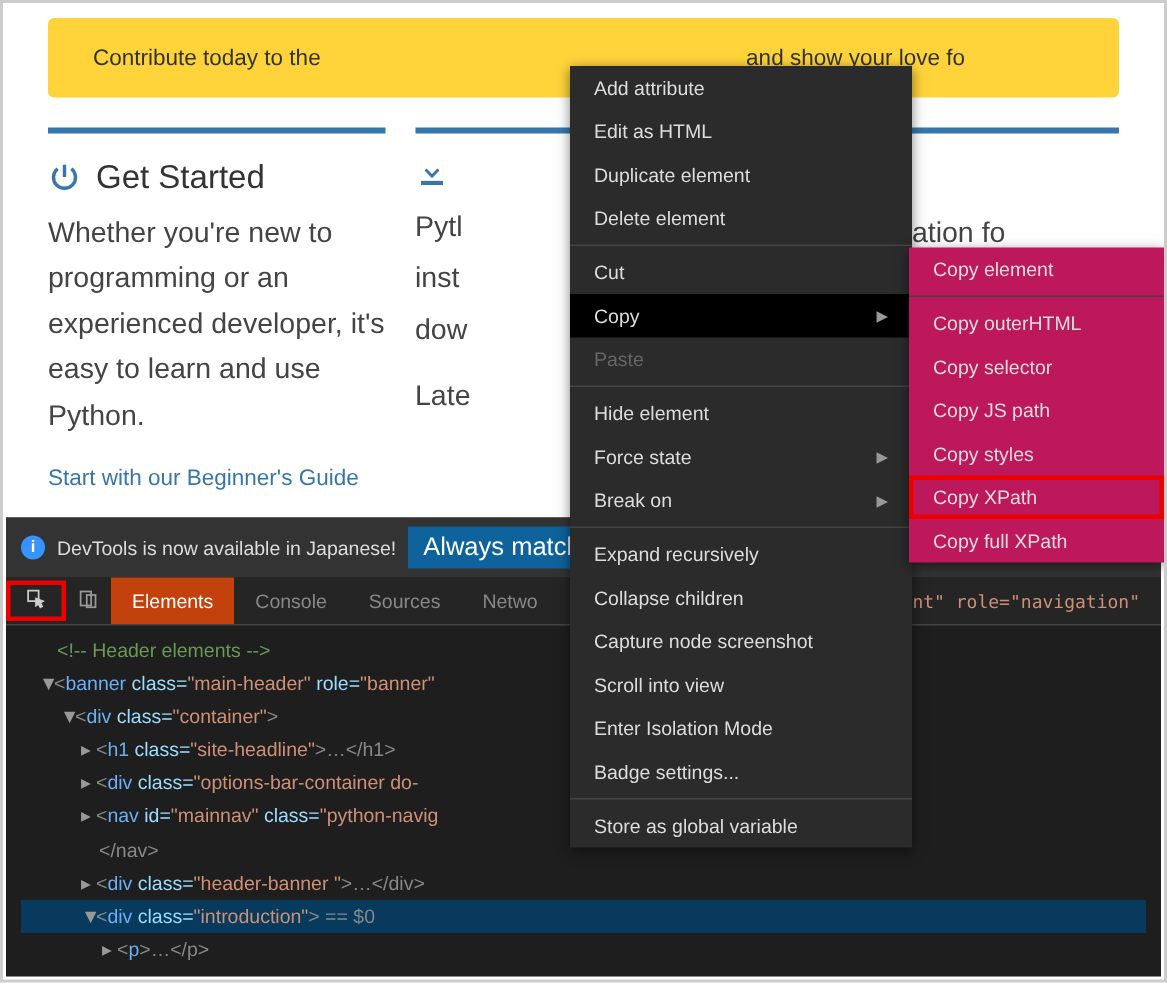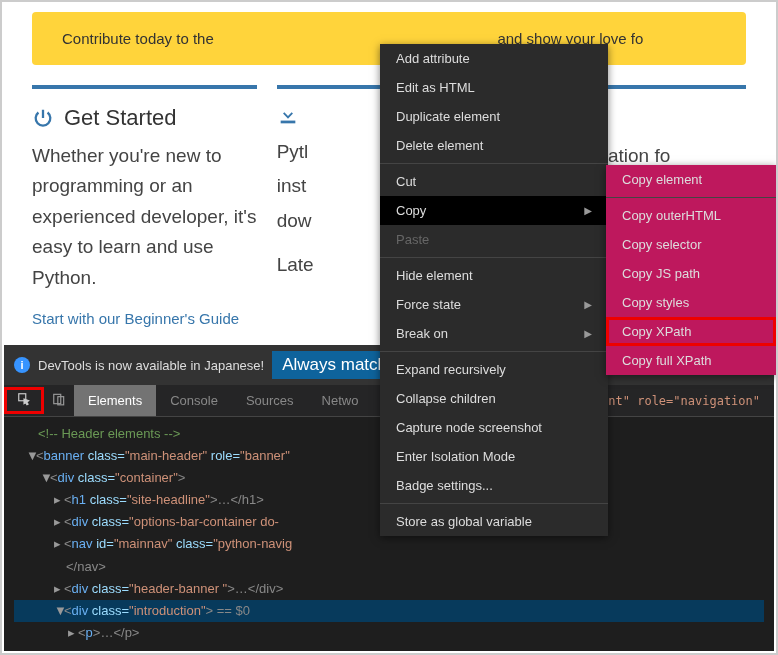--- a/index.html
+++ b/index.html
@@ -12,21 +12,21 @@
 .col-icon{width:22px;height:22px;color:#3776ab}
 .col-text{font-size:19px;color:#444;line-height:1.6;margin-bottom:14px}
 .col-link{color:#3776ab;font-size:15px;text-decoration:none;line-height:1.6}
 .accent{height:4px;background:#3776ab;margin-bottom:16px}
 .devtools{position:absolute;left:2px;right:2px;top:343px;bottom:2px;background:#1e1e1e;color:#ccc;font-family:Menlo,Consolas,monospace;font-size:12px}
 .dt-notice{background:#333;padding:6px 10px;display:flex;align-items:center;gap:8px;font-family:Arial;font-size:13px;color:#ddd}
 .dt-notice .info{width:16px;height:16px;border-radius:50%;background:#3794ff;color:#fff;text-align:center;line-height:16px;font-size:11px;font-weight:bold}
 .dt-notice .btn{background:#0e639c;color:#fff;padding:4px 10px;border:none;font-size:17px}
 .dt-tabs{display:flex;align-items:center;background:#252526;border-bottom:1px solid #444}
 .dt-tab{padding:8px 14px;color:#888;font-family:Arial;font-size:13px}
-.dt-tab.active{color:#fff;background:#737373}
+.dt-tab.active{color:#fff;background:#c2410c}
 .dt-iconbtn{padding:6px 8px;color:#999}
 .redbox{border:3px solid #e00;padding:2px}
 .dt-code{padding:6px 10px;line-height:1.7;font-size:13px}
 .dt-line{white-space:nowrap}
 .dt-line .caret{display:inline-block;width:10px;color:#999}
 .blue{color:#6ab0f3}
 .orange{color:#ce9178}
 .lblue{color:#9cdcfe}
 .grey{color:#888}
 .sel-line{background:#073a5c}
@@ -149,20 +149,21 @@
       <span class="arrow">▶</span>
     </div>
   <div class="menu-item">
       <span>Break on</span>
       <span class="arrow">▶</span>
     </div>
   <div class="menu-sep"></div>
   <div class="menu-item">Expand recursively</div>
   <div class="menu-item">Collapse children</div>
   <div class="menu-item">Capture node screenshot</div>
+  <div class="menu-item">Scroll into view</div>
   <div class="menu-item">Enter Isolation Mode</div>
   <div class="menu-item">Badge settings...</div>
   <div class="menu-sep"></div>
   <div class="menu-item">Store as global variable</div>
 </div>
 
 <div class="submenu">
   <div class="menu-item">Copy element</div>
   <div class="menu-sep"></div>
   <div class="menu-item">Copy outerHTML</div>

